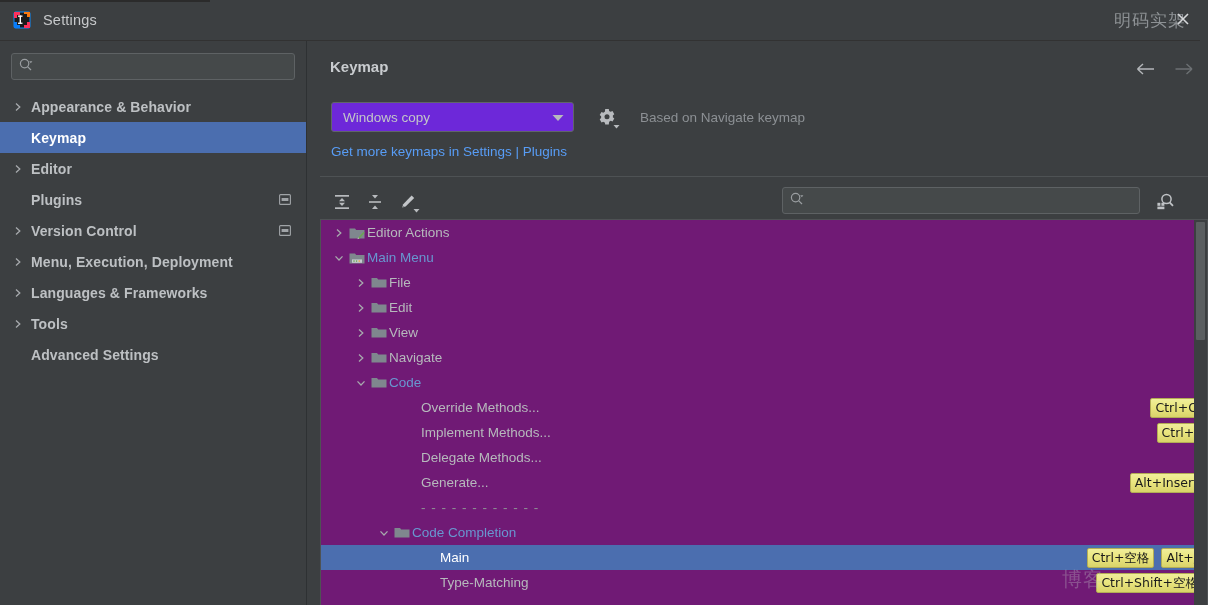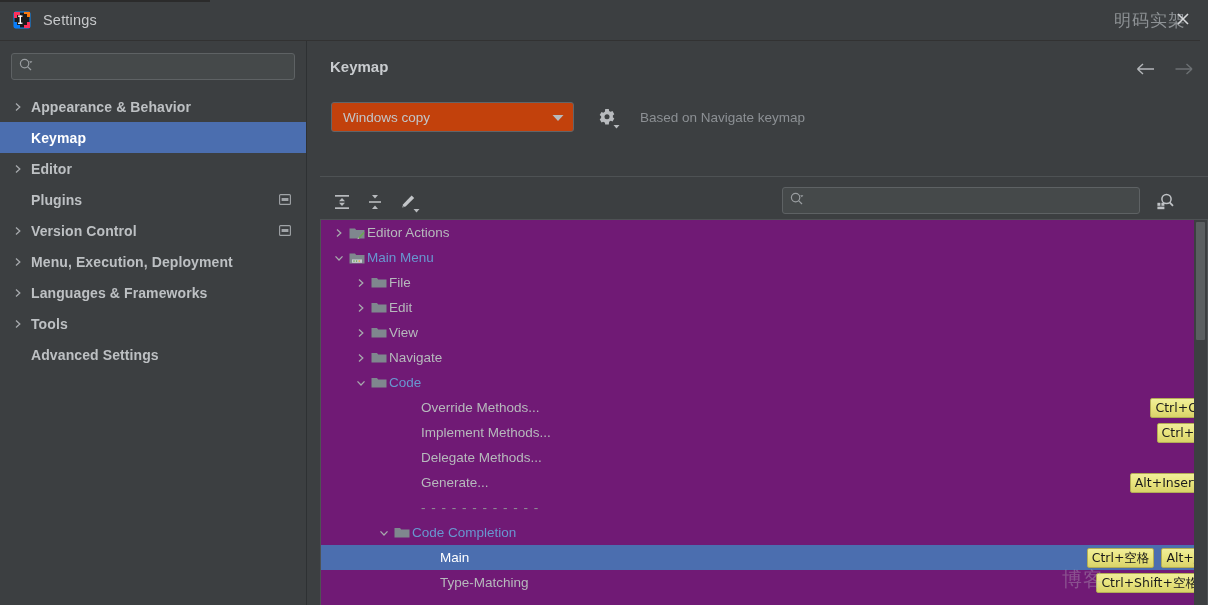--- a/index.html
+++ b/index.html
@@ -75,21 +75,21 @@
   }
   .pane-title {
     position: absolute; left: 22px; top: 17px;
     font-size: 15px; font-weight: bold; color: #c9cccf;
   }
   .nav-arrows { position: absolute; right: 12px; top: 16px; display: flex; gap: 14px; }
   .arrow-btn { width: 24px; height: 24px; display:flex; align-items:center; justify-content:center; }
 
   .keymap-row { position: absolute; left: 23px; top: 61px; display: flex; align-items: center; }
   .combo {
-    width: 243px; height: 30px; background: #c2410c;
+    width: 243px; height: 30px; background: #6d28d9;
     border: 1px solid #616569; border-radius: 3px;
     display: flex; align-items: center; padding: 0 8px 0 11px;
     color: #c3c6c9; font-size: 13.5px; position: relative;
   }
   .combo-label { flex: 1; }
   .combo-arrow { margin-left: auto; }
   .gear-btn { margin-left: 22px; width: 22px; height: 22px; position: relative; display:flex; align-items:center; justify-content:center;}
   .based-on { margin-left: 22px; color: #8c9094; font-size: 13.5px; }
 
   .more-link {
@@ -318,20 +318,21 @@
         <circle cx="10" cy="9.7" r="2.5" fill="#3c3f41"></circle>
       </svg>
       <svg width="7" height="5" viewBox="0 0 7 5" style="position:absolute;right:-2px;bottom:-1px;">
         <path d="M0.5 1 L6.5 1 L3.5 4.5 Z" fill="#b8bbbe"></path>
       </svg>
     </span>
 
     <span class="based-on">Based on Navigate keymap</span>
   </div>
 
+  <div class="more-link">Get more keymaps in Settings | Plugins</div>
 
   <div class="hrule"></div>
 
   <div class="tree-toolbar">
     <span class="tb-icon">
       <svg width="18" height="18" viewBox="0 0 18 18">
         <rect x="2" y="2" width="14" height="1.7" fill="#b8bbbe"></rect>
         <rect x="2" y="14.3" width="14" height="1.7" fill="#b8bbbe"></rect>
         <path d="M9 5 L12 8.2 L6 8.2 Z" fill="#b8bbbe"></path>
         <path d="M9 13 L6 9.8 L12 9.8 Z" fill="#b8bbbe"></path>

